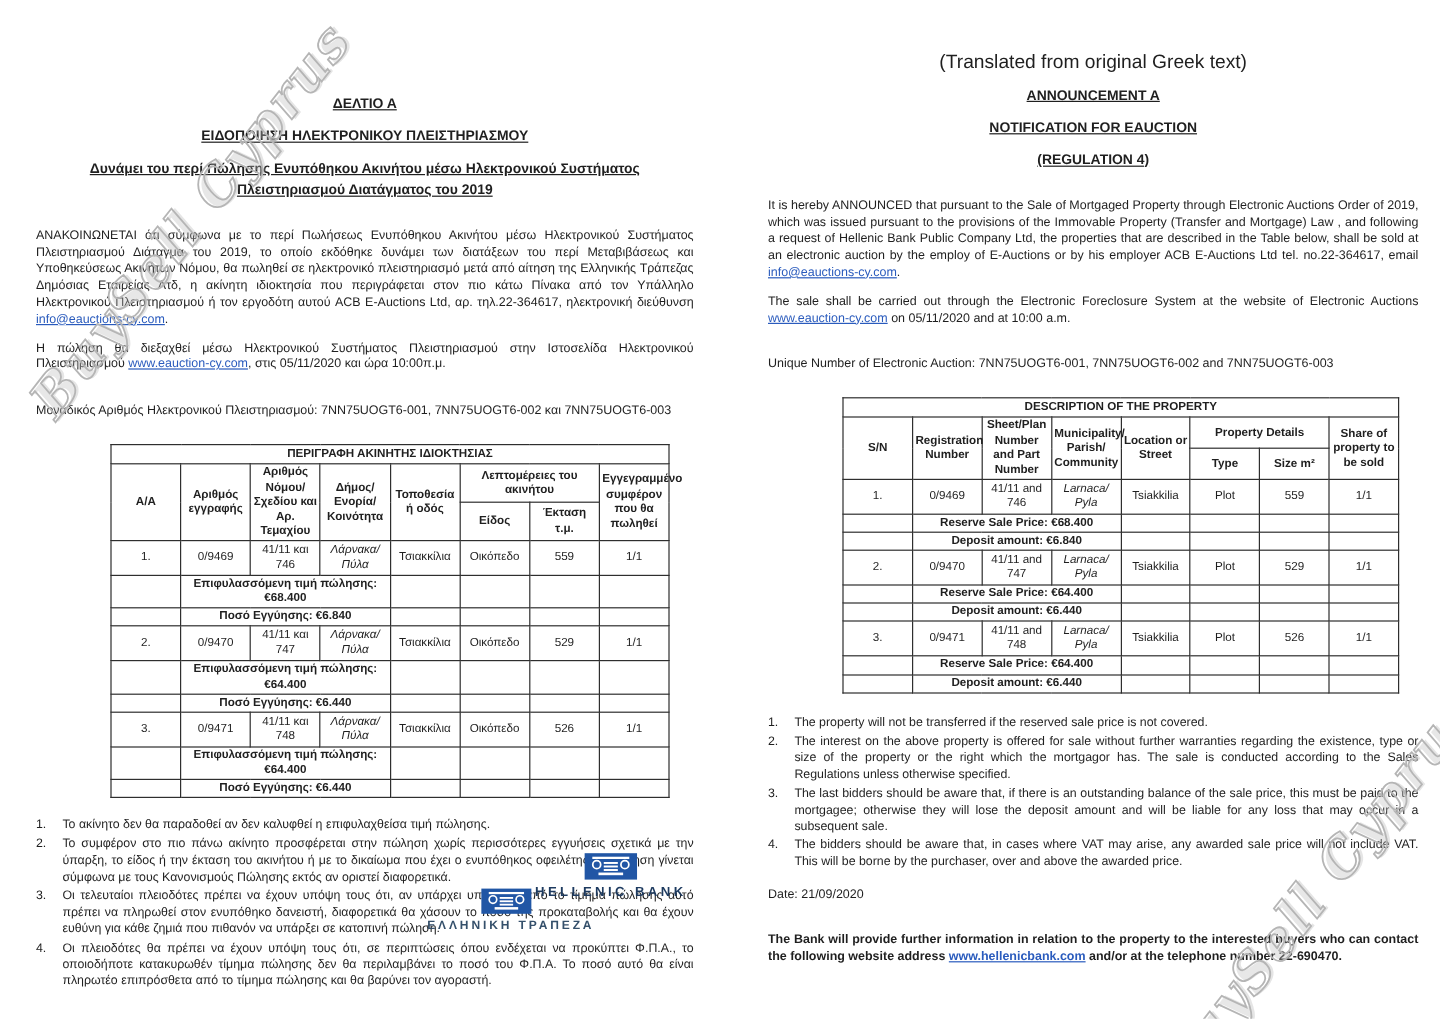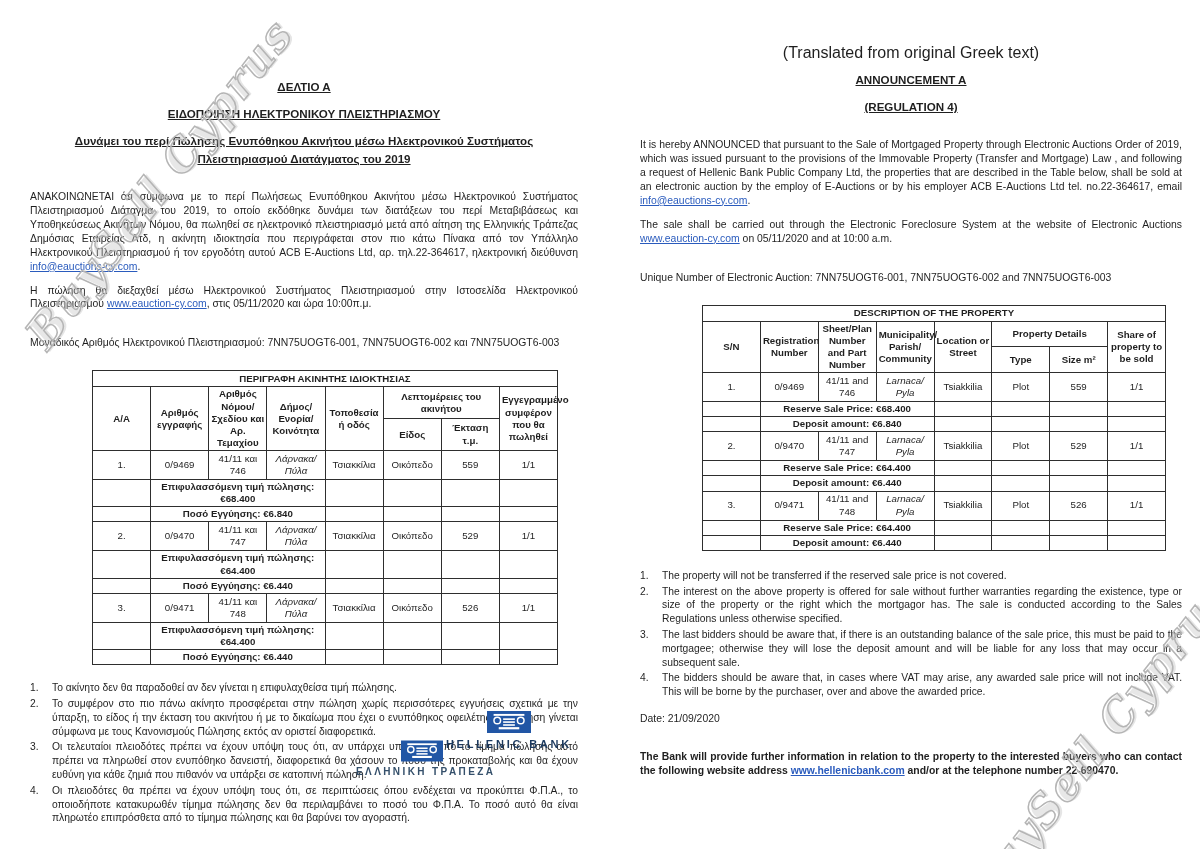--- a/index.html
+++ b/index.html
@@ -166,21 +166,21 @@
           <td></td>
           <td></td>
           <td></td>
     </tr>
   </tbody>
     </table>
 
   <div class="list">
     <div class="list-item">
         <span class="num">1.</span>
-        <span class="txt">Το ακίνητο δεν θα παραδοθεί αν δεν γίνεται η επιφυλαχθείσα τιμή πώλησης.</span>
+        <span class="txt">Το ακίνητο δεν θα παραδοθεί αν δεν καλυφθεί η επιφυλαχθείσα τιμή πώλησης.</span>
       </div>
     <div class="list-item">
         <span class="num">2.</span>
         <span class="txt">Το συμφέρον στο πιο πάνω ακίνητο προσφέρεται στην πώληση χωρίς περισσότερες εγγυήσεις σχετικά με την ύπαρξη, το είδος ή την έκταση του ακινήτου ή με το δικαίωμα που έχει ο ενυπόθηκος οφειλέτης. Η πώληση γίνεται σύμφωνα με τους Κανονισμούς Πώλησης εκτός αν οριστεί διαφορετικά.</span>
       </div>
     <div class="list-item">
         <span class="num">3.</span>
         <span class="txt">Οι τελευταίοι πλειοδότες πρέπει να έχουν υπόψη τους ότι, αν υπάρχει υπόλοιπο από το τίμημα πώλησης αυτό πρέπει να πληρωθεί στον ενυπόθηκο δανειστή, διαφορετικά θα χάσουν το ποσό της προκαταβολής και θα έχουν ευθύνη για κάθε ζημιά που πιθανόν να υπάρξει σε κατοπινή πώληση.</span>
       </div>
     <div class="list-item">
@@ -188,20 +188,21 @@
         <span class="txt">Οι πλειοδότες θα πρέπει να έχουν υπόψη τους ότι, σε περιπτώσεις όπου ενδέχεται να προκύπτει Φ.Π.Α., το οποιοδήποτε κατακυρωθέν τίμημα πώλησης δεν θα περιλαμβάνει το ποσό του Φ.Π.Α. Το ποσό αυτό θα είναι πληρωτέο επιπρόσθετα από το τίμημα πώλησης και θα βαρύνει τον αγοραστή.</span>
       </div>
   </div>
 
 
 </div>
 
 <div class="page page-right">
   <div class="note">(Translated from original Greek text)</div>
   <div class="h">ANNOUNCEMENT A</div>
+  <div class="h">NOTIFICATION FOR EAUCTION</div>
   <div class="h">(REGULATION 4)</div>
 
   <div class="para mt-lg"><span>It is hereby ANNOUNCED that pursuant to the Sale of Mortgaged Property through Electronic Auctions Order of 2019, which was issued pursuant to the provisions of the Immovable Property (Transfer and Mortgage) Law , and following a request of Hellenic Bank Public Company Ltd, the properties that are described in the Table below, shall be sold at an electronic auction by the employ of E-Auctions or by his employer ACB E-Auctions Ltd tel. no.22-364617, email </span><span class="link">info@eauctions-cy.com</span><span>.</span></div>
 
   <div class="para"><span>The sale shall be carried out through the Electronic Foreclosure System at the website of Electronic Auctions </span><span class="link">www.eauction-cy.com</span><span> on 05/11/2020 and at 10:00 a.m.</span></div>
 
   <div class="plain">Unique Number of Electronic Auction: 7NN75UOGT6-001, 7NN75UOGT6-002 and 7NN75UOGT6-003</div>
 
   <table class="doc-table" style="width:464px;margin-left:62px;">
     <tbody>

